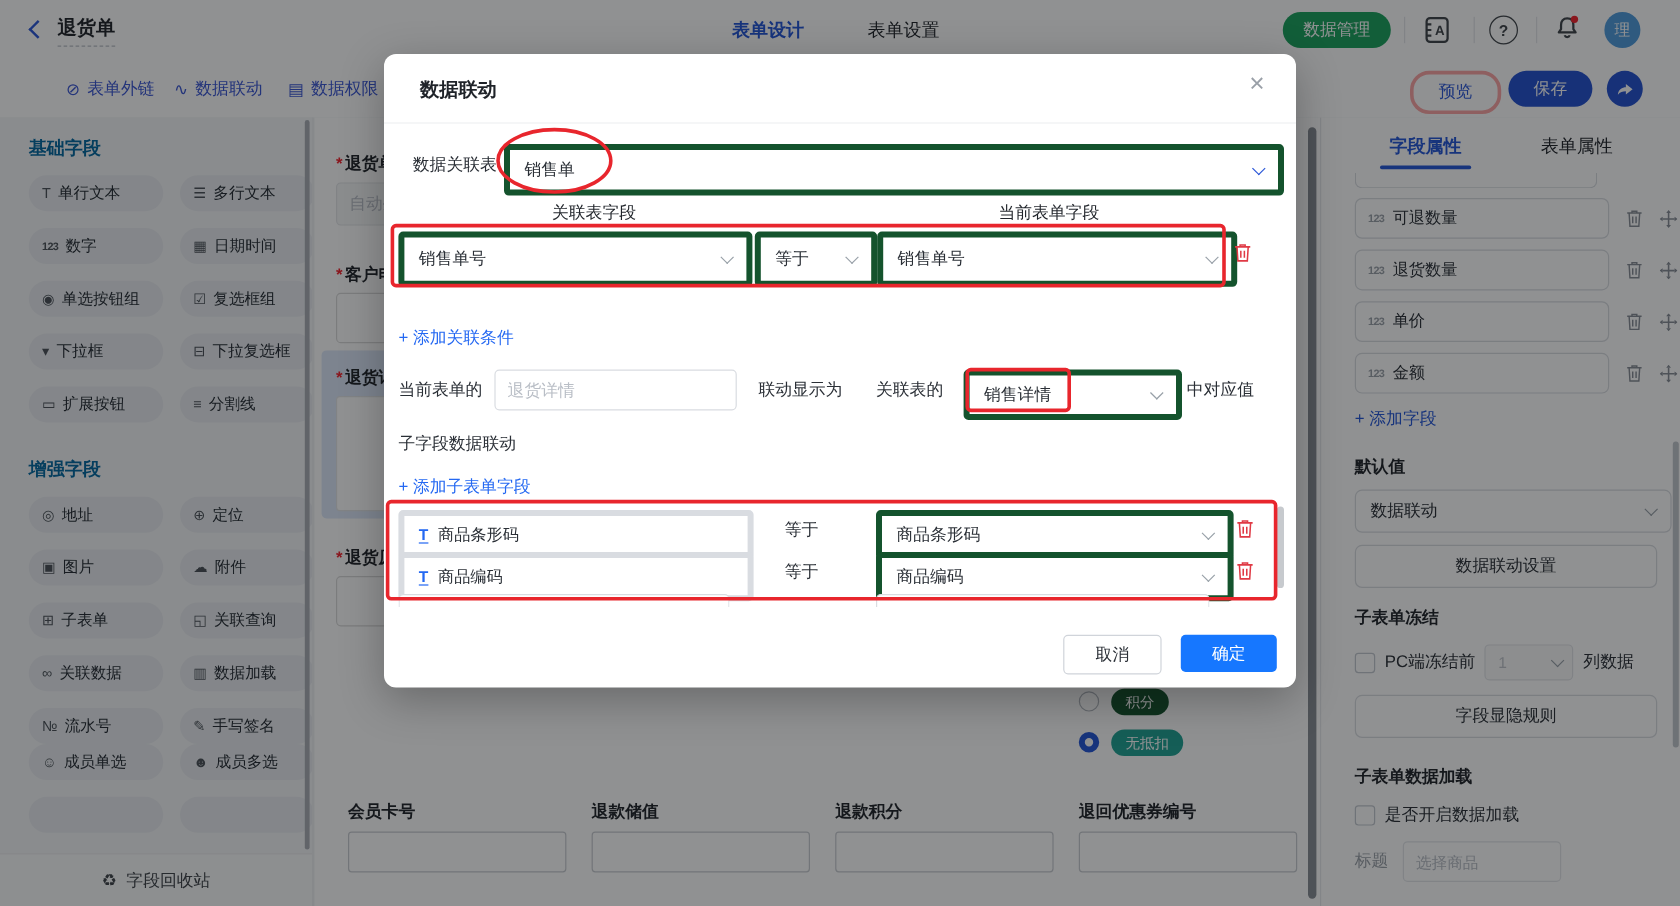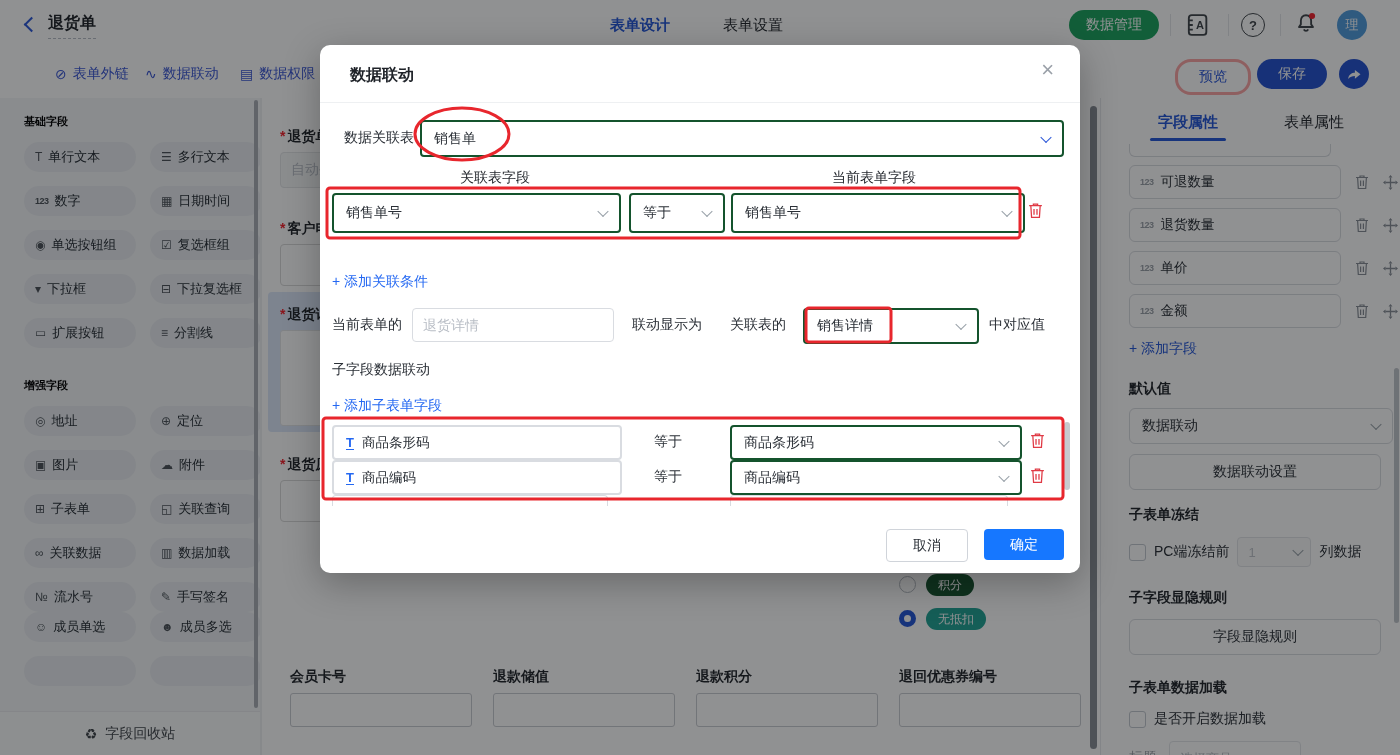--- a/index.html
+++ b/index.html
@@ -24,21 +24,21 @@
   .titem{position:absolute;top:0;height:48px;display:flex;align-items:center;gap:6px;color:#3a56d4;font-size:14px;cursor:pointer;}
   .titem .tglyph{font-size:14px;}
   .btn-outline{position:absolute;height:30px;border-radius:16px;border:3px solid #fca5a5;color:#2b57d8;background:#fff;
     display:flex;align-items:center;justify-content:center;font-size:14px;}
   .btn-fill{position:absolute;height:30px;border-radius:16px;background:#2451cf;color:#fff;
     display:flex;align-items:center;justify-content:center;font-size:14px;}
   #share-btn{position:absolute;left:1339px;top:59px;width:30px;height:30px;border-radius:50%;background:#2451cf;
     display:flex;align-items:center;justify-content:center;}
   
   #lsidebar{position:absolute;left:0;top:98px;width:260px;height:657px;background:#f5f6f8;border-right:1px solid #e8eaed;overflow:hidden;}
-  .sectitle{font-size:11px;font-weight:700;color:#000000;margin:0 0 13px 24px;}
+  .sectitle{font-size:15px;font-weight:700;color:#0369a1;margin:0 0 13px 24px;}
   .pillgrid{display:grid;grid-template-columns:112px 112px;column-gap:14px;row-gap:14px;margin-left:24px;}
   .pill{height:30px;border-radius:16px;background:#e9ecf0;display:flex;align-items:center;gap:6px;padding-left:11px;
     font-size:13px;color:#252b33;cursor:grab;white-space:nowrap;overflow:hidden;}
   .picon{font-size:12px;color:#4b5158;flex:0 0 auto;}
   .picon.num{font-size:9px;font-weight:700;letter-spacing:-0.5px;}
   #recycle-bar{position:absolute;left:0;bottom:0;width:260px;height:43px;background:#fafbfc;border-top:1px solid #ececee;
     display:flex;align-items:center;justify-content:center;gap:8px;color:#3f4449;font-size:14px;}
   #lscroll{position:absolute;right:2px;top:2px;width:4px;height:608px;border-radius:2px;background:#a9aeb5;}
   
   #canvas{position:absolute;left:260px;top:98px;width:840px;height:657px;background:#fff;border-left:2px solid #eef0f3;}
@@ -81,21 +81,21 @@
   .tinput::placeholder{color:#b9bec6;}
   #rscroll{position:absolute;right:2px;top:270px;width:5px;height:255px;border-radius:3px;background:#c2c6cc;}
   
   #overlay{position:absolute;inset:0;background:rgba(8,10,14,0.45);z-index:40;}
   #modal{position:absolute;left:320px;top:45px;width:760px;height:528px;background:#fff;border-radius:10px;z-index:50;
     box-shadow:0 10px 36px rgba(0,0,0,0.28);}
   #m-title{position:absolute;left:30px;top:20px;font-size:16px;font-weight:700;}
   #m-close{position:absolute;right:26px;top:14px;font-size:22px;color:#9aa0a8;cursor:pointer;line-height:22px;}
   #m-div{position:absolute;left:0;top:57px;width:760px;height:1px;background:#eef0f2;}
   .mlabel{position:absolute;font-size:14px;color:#2a2f36;white-space:nowrap;}
-  .msel{position:absolute;border:2px solid #14532d;border-radius:4px;background:#fff;display:flex;align-items:center;
+  .msel{position:absolute;border:5px solid #14532d;border-radius:4px;background:#fff;display:flex;align-items:center;
     padding-left:12px;font-size:14px;color:#2a2f36;white-space:nowrap;}
   .minp{position:absolute;border:1px solid #d9dce1;border-radius:4px;background:#fff;font-size:14px;color:#2a2f36;
     font-family:"Liberation Sans","DejaVu Sans",sans-serif;padding-left:10px;}
   .minp::placeholder{color:#b9bec6;}
   .mhead{position:absolute;font-size:14px;color:#1f2329;font-weight:400;}
   .mlink{position:absolute;color:#2468f2;font-size:14px;cursor:pointer;}
   .trash{position:absolute;color:#e03a45;cursor:pointer;}
   .ticon{color:#2468f2;font-weight:700;font-size:13px;border-bottom:1.5px solid #2468f2;line-height:13px;margin-right:8px;}
   .sliver{position:absolute;height:10px;border:1px solid #d9dce1;border-bottom:none;border-radius:4px 4px 0 0;background:#fff;}
   #m-scroll{position:absolute;left:744px;top:377px;width:6px;height:68px;border-radius:3px;background:#c7cace;}
@@ -377,21 +377,20 @@
       <div class="rhead" style="margin-top:16px">子表单冻结</div>
       <div class="freezerow">
         <span class="cb"></span>
         <span>PC端冻结前</span>
         <span class="minisel">
             <span>1</span>
             <span class="chev" style="right:8px"></span>
           </span>
         <span>列数据</span>
       </div>
-      <div class="rhead">子字段显隐规则</div>
       <div class="rbtn" style="margin-top:12px">字段显隐规则</div>
       <div class="rhead" style="margin-top:24px">子表单数据加载</div>
       <div class="freezerow">
         <span class="cb"></span>
         <span>是否开启数据加载</span>
       </div>
       <div class="titlerow">
         <span class="tlabel">标题</span>
         <input class="tinput" readonly="" placeholder="选择商品" style="">
       </div>

